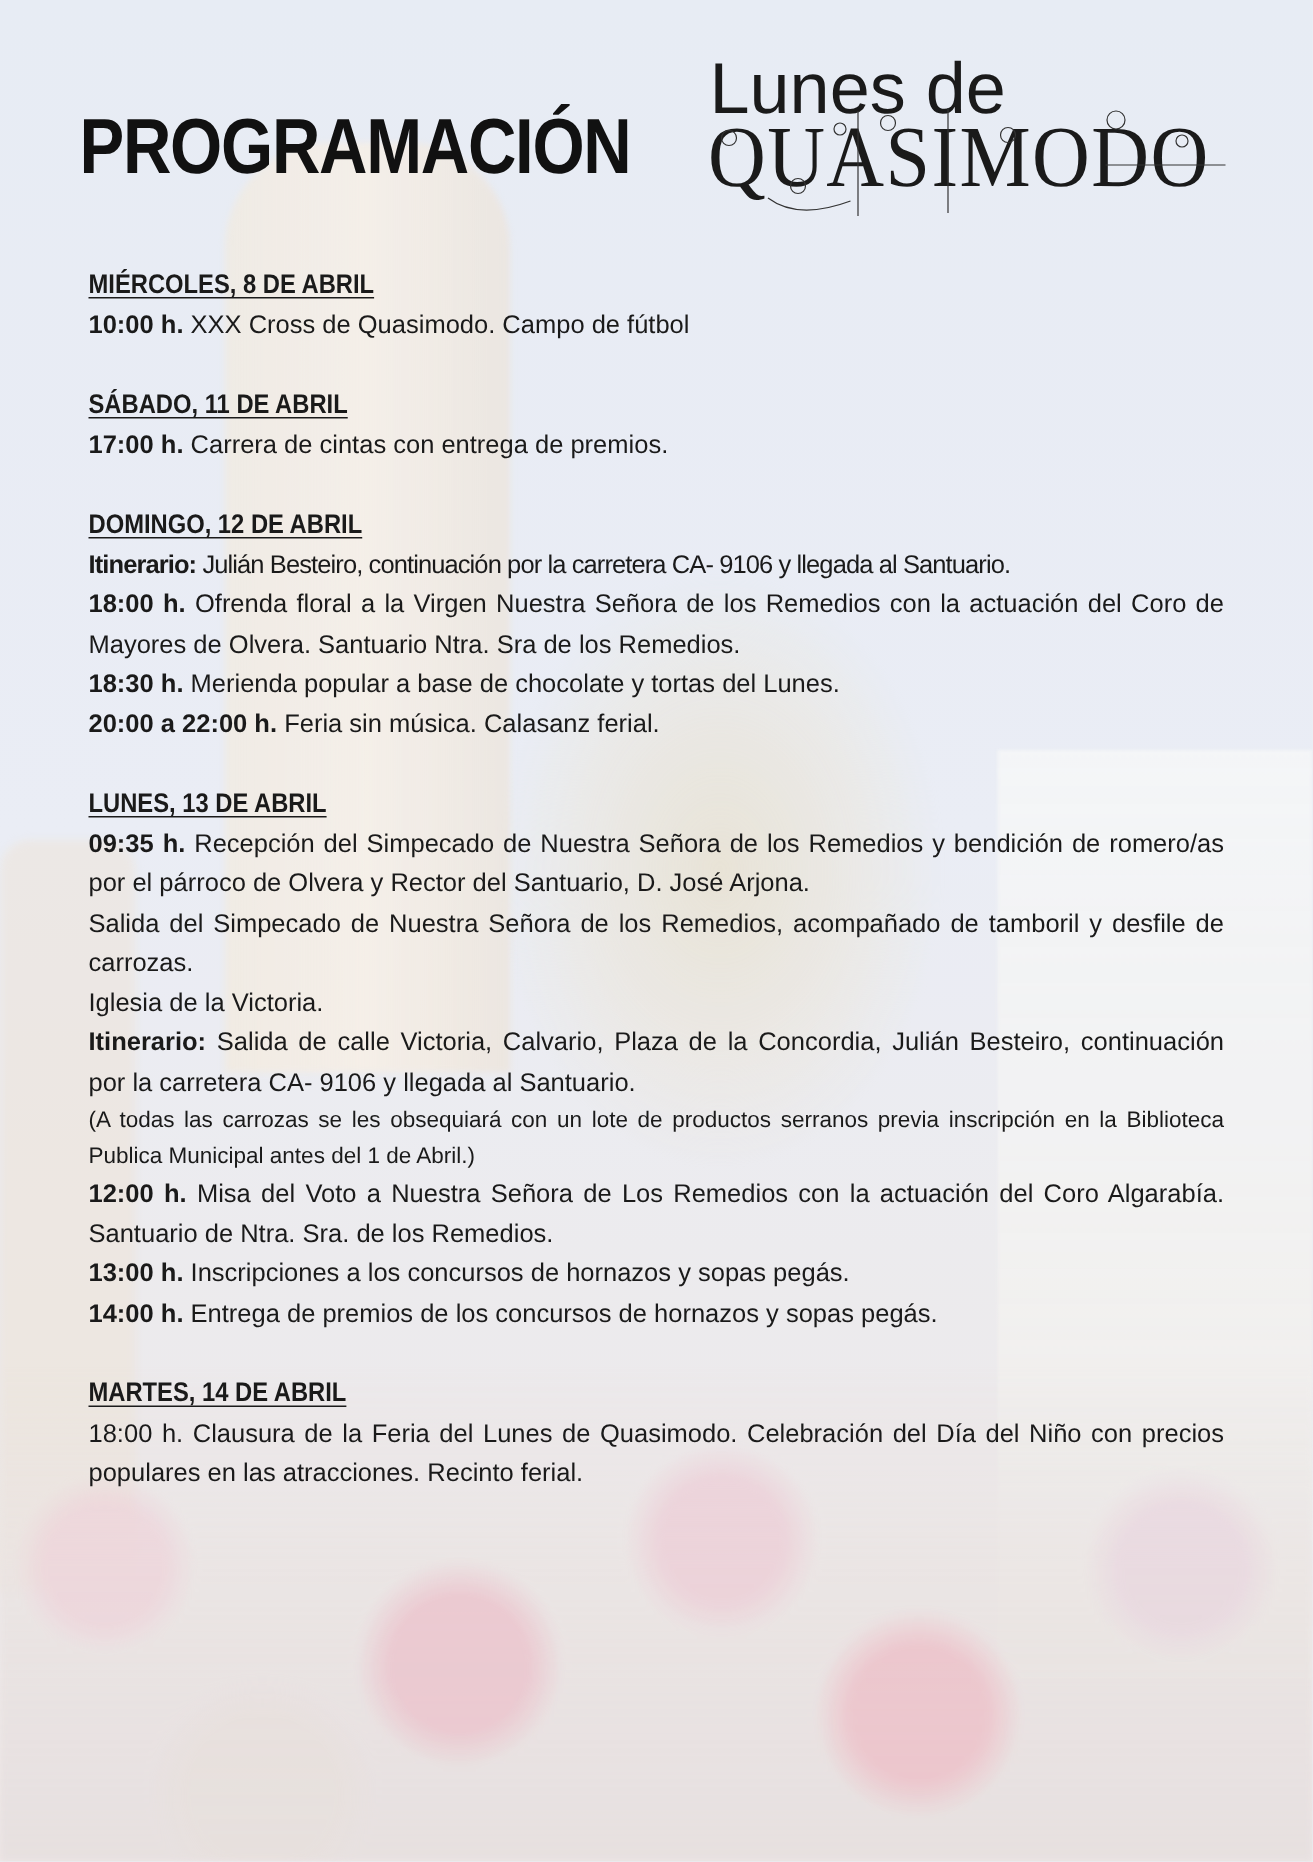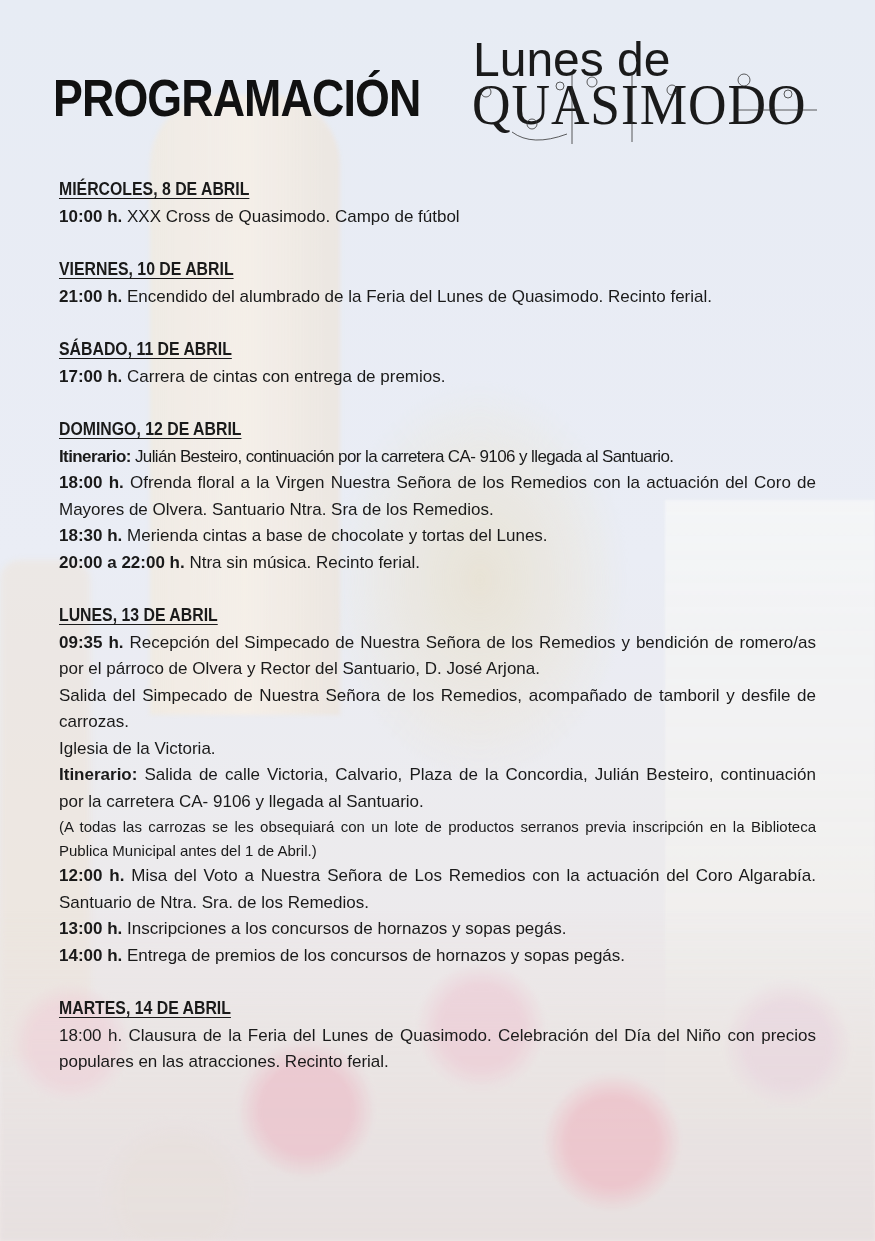--- a/index.html
+++ b/index.html
@@ -112,36 +112,32 @@
     </svg>
   </div>
 
   <div class="program">
 
     <div class="day">
       <div class="day-title">MIÉRCOLES, 8 DE ABRIL</div>
       <div class="event"><span class="time">10:00 h.</span><span> XXX Cross de Quasimodo. Campo de fútbol</span></div>
     </div>
 
-    <div class="day">
-      <div class="day-title">VIERNES, 10 DE ABRIL</div>
-      <div class="event"><span class="time">21:00 h.</span><span> Encendido del alumbrado de la Feria del Lunes de Quasimodo. Recinto ferial.</span></div>
-    </div>
 
     <div class="day">
       <div class="day-title">SÁBADO, 11 DE ABRIL</div>
       <div class="event"><span class="time">17:00 h.</span><span> Carrera de cintas con entrega de premios.</span></div>
     </div>
 
     <div class="day">
       <div class="day-title">DOMINGO, 12 DE ABRIL</div>
       <div class="event cond" style="padding-right:100px;"><span class="time">Itinerario:</span><span> Julián Besteiro, continuación por la carretera CA- 9106 y llegada al Santuario.</span></div>
       <div class="event"><span class="time">18:00 h.</span><span> Ofrenda floral a la Virgen Nuestra Señora de los Remedios con la actuación del Coro de Mayores de Olvera. Santuario Ntra. Sra de los Remedios.</span></div>
-      <div class="event"><span class="time">18:30 h.</span><span> Merienda cintas  a base de chocolate y tortas del Lunes.</span></div>
-      <div class="event"><span class="time">20:00 a 22:00 h.</span><span> Ntra sin música. Recinto ferial.</span></div>
+      <div class="event"><span class="time">18:30 h.</span><span> Merienda popular  a base de chocolate y tortas del Lunes.</span></div>
+      <div class="event"><span class="time">20:00 a 22:00 h.</span><span> Feria sin música. Calasanz ferial.</span></div>
     </div>
 
     <div class="day">
       <div class="day-title">LUNES, 13 DE ABRIL</div>
       <div class="event"><span class="time">09:35 h.</span><span> Recepción del Simpecado de Nuestra Señora de los Remedios y bendición de romero/as por el párroco de Olvera y Rector del Santuario, D. José Arjona.</span></div>
       <div class="event"><span>Salida del Simpecado de Nuestra Señora de los Remedios, acompañado de tamboril y desfile de carrozas.</span></div>
       <div class="event"><span>Iglesia de la Victoria.</span></div>
       <div class="event"><span class="time">Itinerario:</span><span> Salida de calle Victoria, Calvario, Plaza de la Concordia, Julián Besteiro, continuación por la carretera CA- 9106 y llegada al Santuario.</span></div>
       <div class="note"><span>(A todas las carrozas se les obsequiará con un lote de productos serranos previa inscripción en la Biblioteca Publica Municipal antes del 1 de Abril.)</span></div>
       <div class="event"><span class="time">12:00 h.</span><span> Misa del Voto a Nuestra Señora de Los Remedios con la actuación del Coro Algarabía. Santuario de Ntra. Sra. de los Remedios.</span></div>

